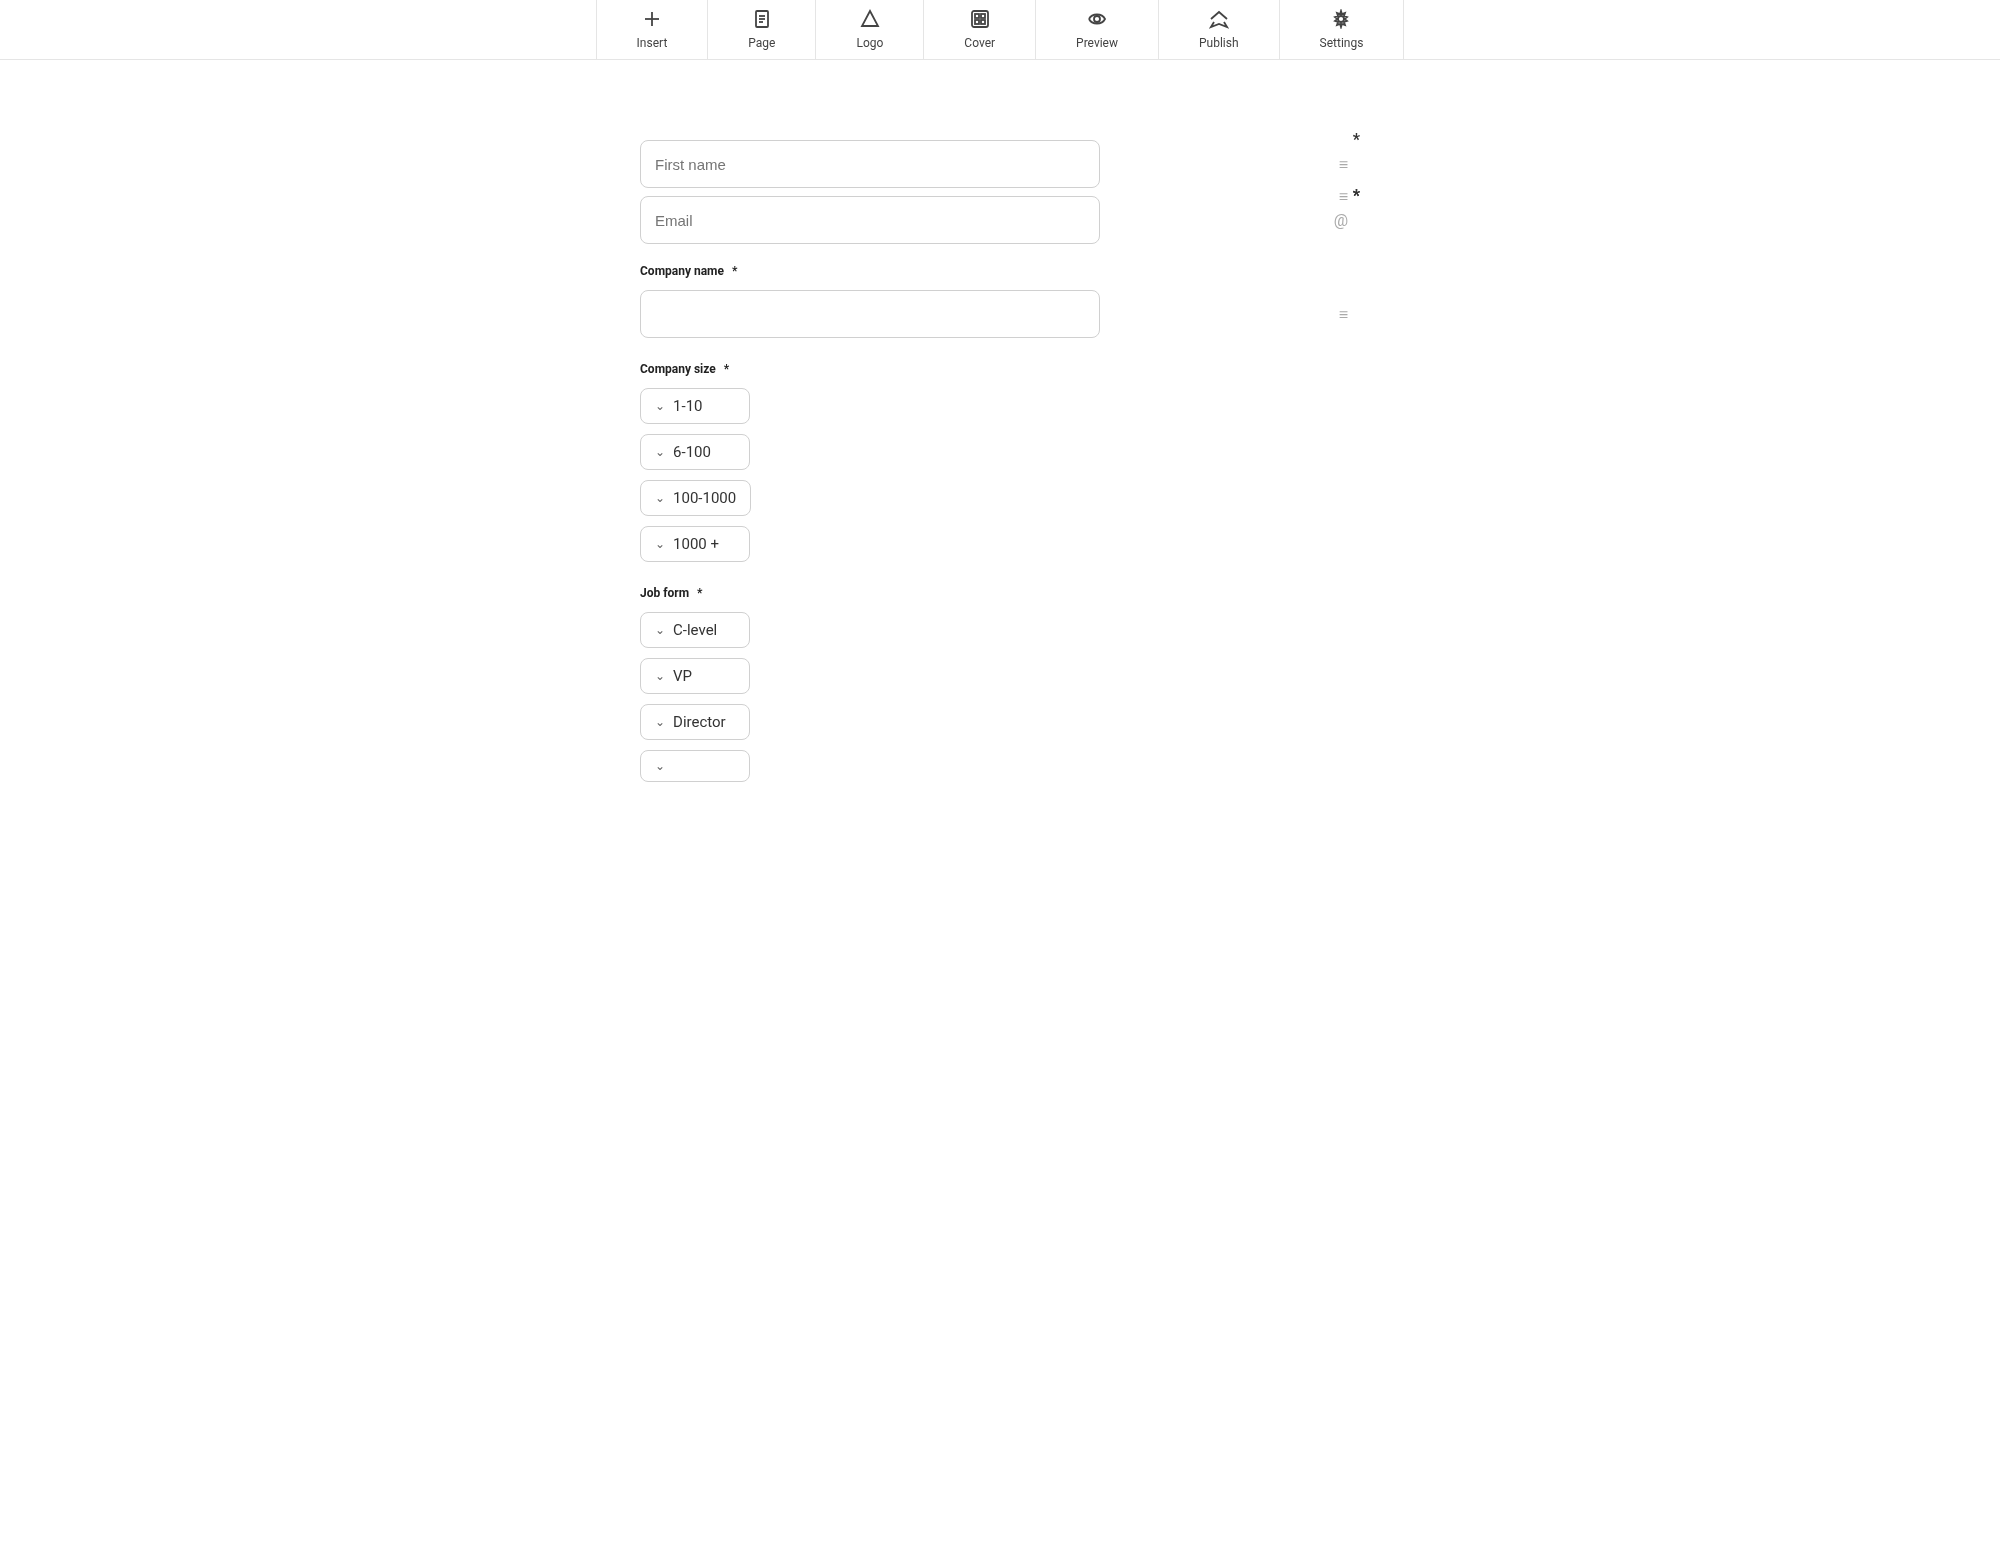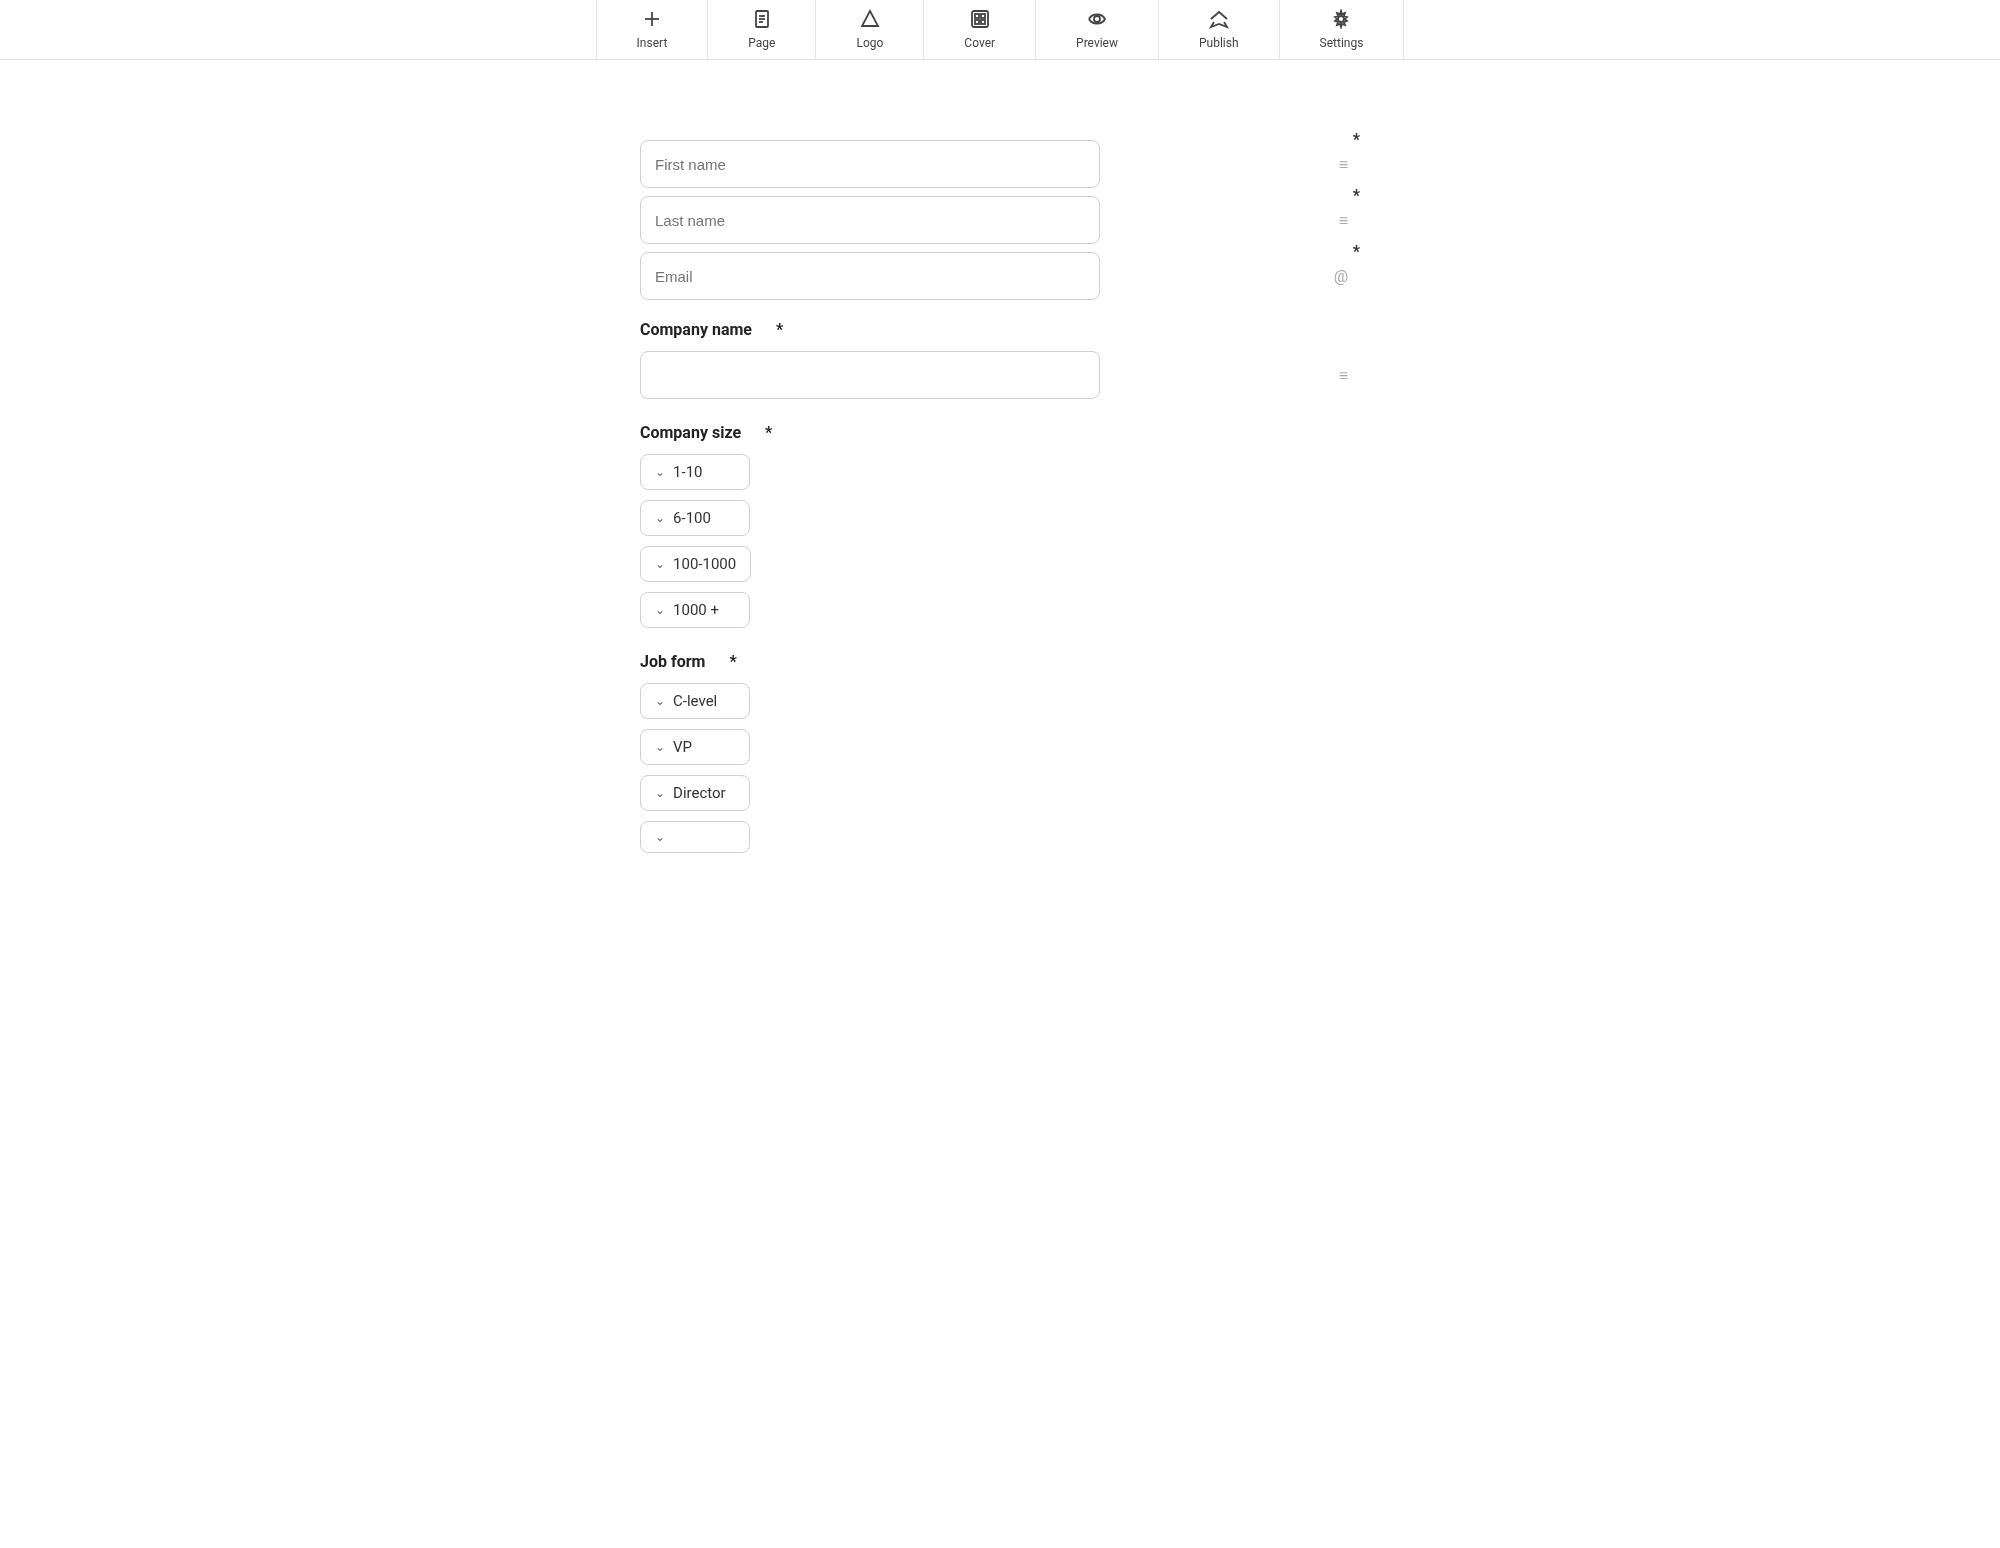--- a/index.html
+++ b/index.html
@@ -126,26 +126,26 @@
     .chevron-icon {
       color: #666;
       font-size: 12px;
     }
 
     .section-block {
       margin-bottom: 24px;
     }
 
     .section-label {
-      font-size: 16px;
+      font-size: 12px;
       font-weight: 700;
       margin-bottom: 12px;
       display: flex;
       align-items: flex-end;
-      gap: 24px;
+      gap: 8px;
     }
   </style>
 </head>
 <body>
 
 <nav class="top-nav">
 
   <div class="nav-item">
     <span class="nav-icon">
       <svg width="20" height="20" viewBox="0 0 20 20" fill="none" stroke="#444" stroke-width="1.8">
@@ -226,21 +226,20 @@
 
 
   <div class="field-group text-input-wrapper">
     <span class="required-badge">*</span>
     <input class="text-input" type="text" placeholder="First name" style="">
     <span class="input-icon">≡</span>
   </div>
 
   <div class="field-group text-input-wrapper">
     <span class="required-badge">*</span>
-    <input class="text-input" type="text" placeholder="Last name" style="">
     <span class="input-icon">≡</span>
   </div>
 
   <div class="field-group text-input-wrapper" style="margin-bottom: 20px;">
     <span class="required-badge">*</span>
     <input class="text-input" type="email" placeholder="Email" style="">
     <span class="input-icon">@</span>
   </div>
 
   <div class="company-section section-block">

